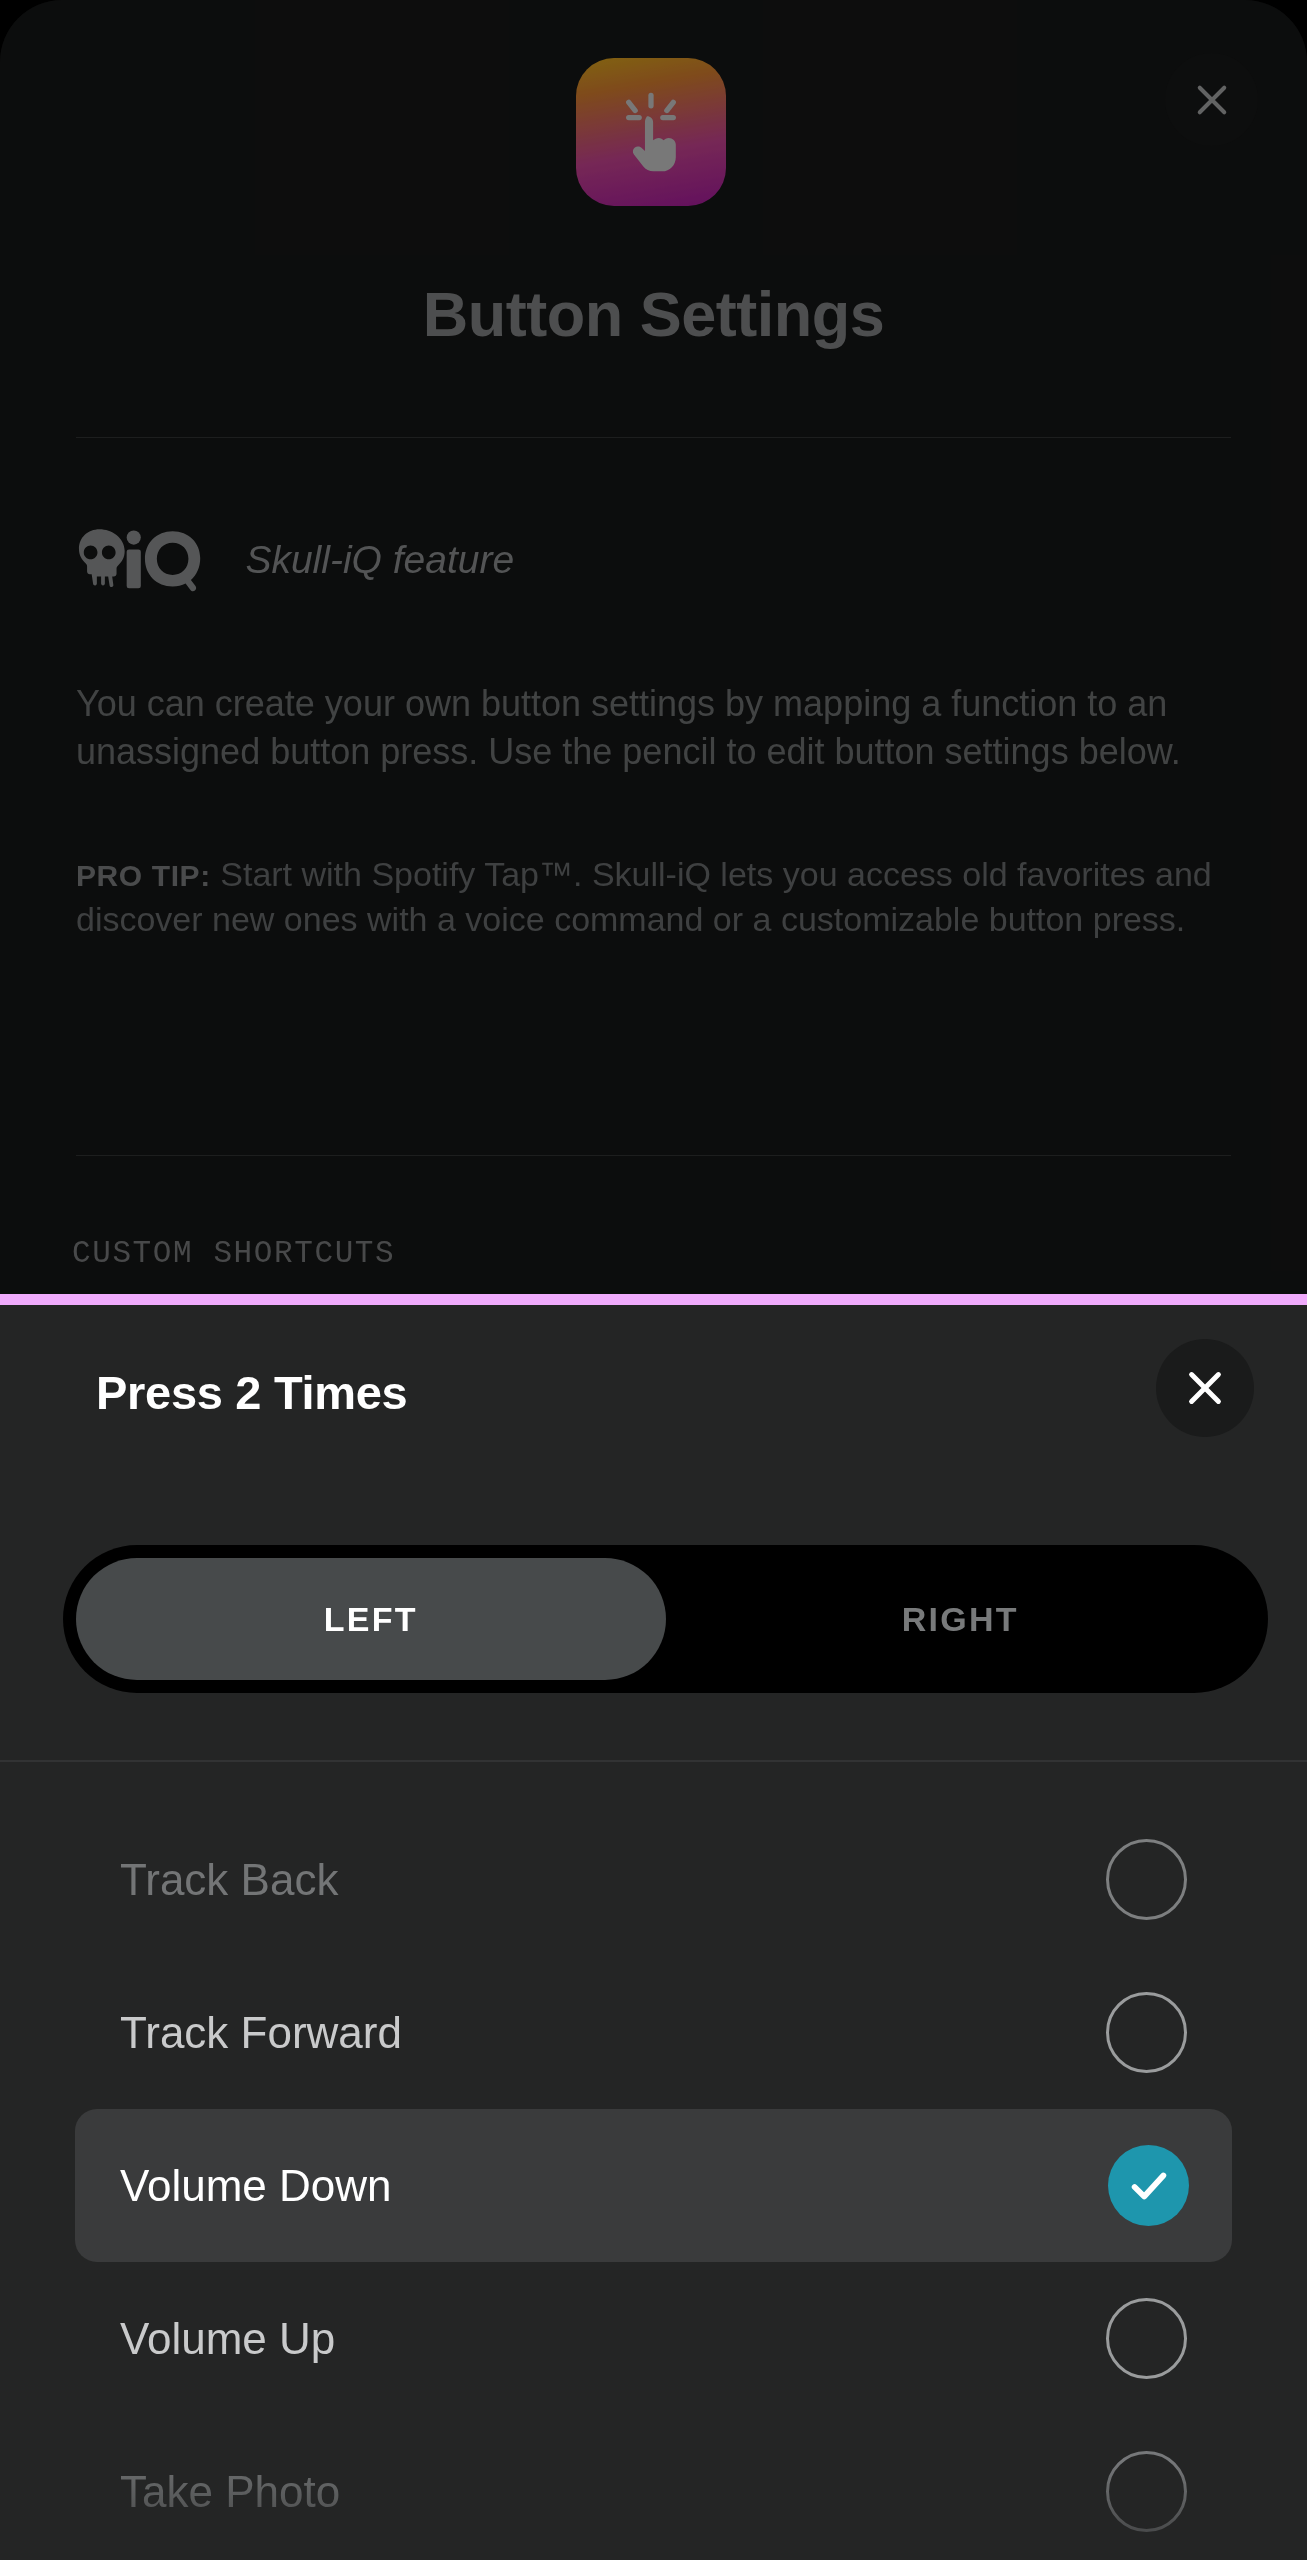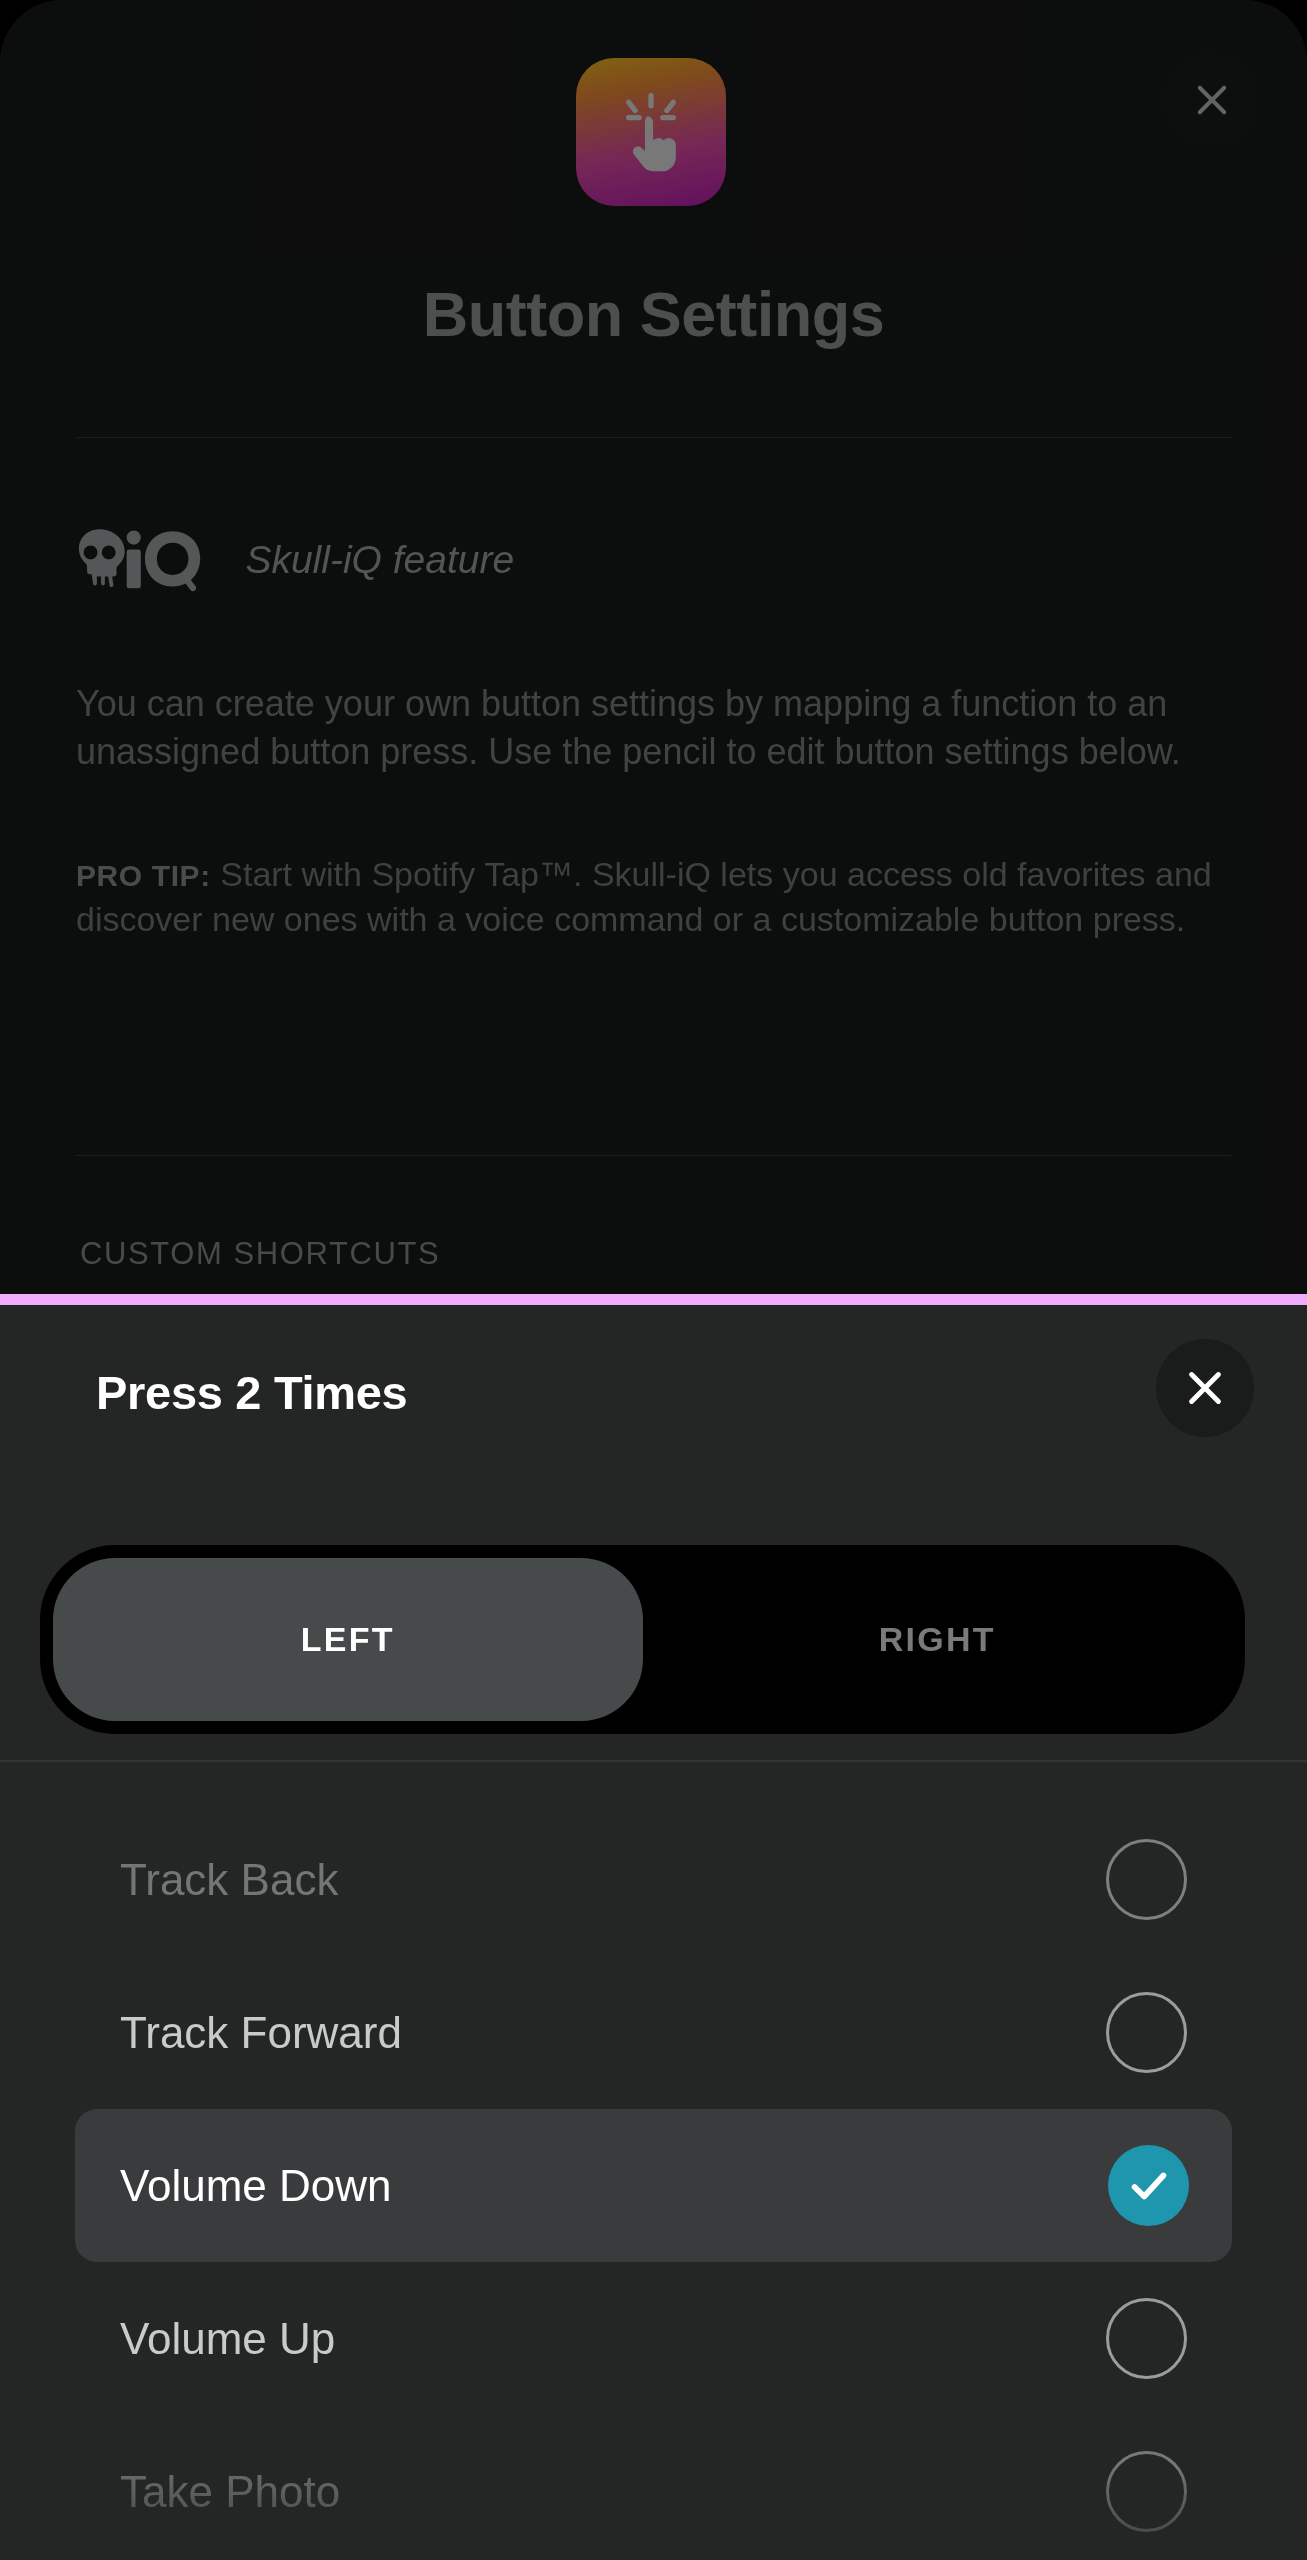--- a/index.html
+++ b/index.html
@@ -123,26 +123,27 @@
   .body-copy.p2 { top:852px; font-size:34px; color:#5a5c5d; }
   .protip {
     font-weight:bold;
     font-size:30px;
     letter-spacing:0.6px;
     color:#6a6c6d;
   }
 
   .section-label {
     position:absolute;
-    left:80px;
+    left:72px;
     top:1236px;
     font-size:31px;
     letter-spacing:1.6px;
     color:#68696a;
     font-weight:500;
+    font-family:Liberation Mono, monospace;
   }
 
   
   #sheet {
     position:absolute;
     left:0;
     top:1294px;
     width:1307px;
     height:1266px;
     background:#242525;
@@ -173,24 +174,24 @@
     background:#1a1b1b;
     display:flex;
     align-items:center;
     justify-content:center;
   }
   .sheet-close svg { width:46px; height:46px; }
 
   
   .segmented {
     position:absolute;
-    left:40px;
+    left:63px;
     top:240px;
     width:1205px;
-    height:189px;
+    height:148px;
     background:#000000;
     border-radius:75px;
     display:flex;
     align-items:center;
     padding:13px;
   }
   .seg {
     flex:1;
     height:100%;
     border-radius:62px;

